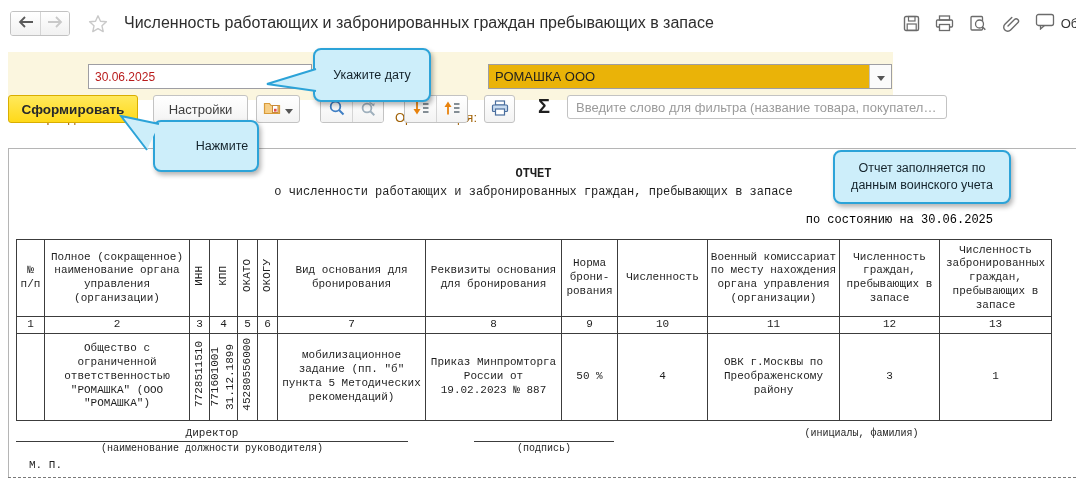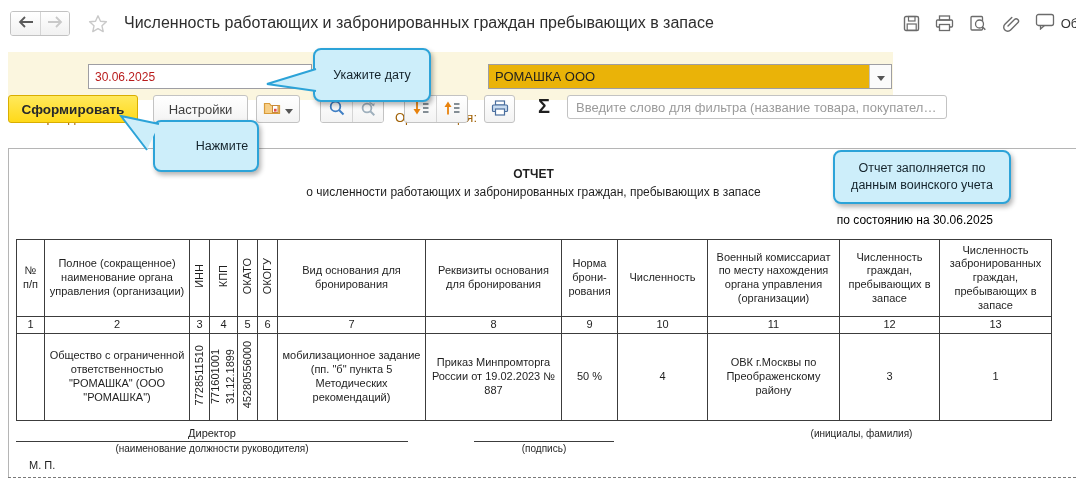--- a/index.html
+++ b/index.html
@@ -36,21 +36,21 @@
   .btn-variants { width:44px; margin-left:8px; gap:4px; }
   .btn-group { display:flex; margin-left:20px; border:1px solid #c3c3c3; border-radius:3px; overflow:hidden; }
   .btn-group .gbtn { width:31px; height:26px; border:none; background:linear-gradient(#ffffff,#f3f3f3); display:flex; align-items:center; justify-content:center; cursor:pointer; }
   .btn-group .gbtn + .gbtn { border-left:1px solid #d5d5d5; }
   .btn-print { width:31px; margin-left:16px; }
   .btn-send { width:110px; margin-left:14px; }
   .sigma { margin-left:16px; width:26px; text-align:center; font-size:20px; font-weight:700; color:#1f1f1f; cursor:pointer; }
   .filter-input { margin-left:10px; width:380px; height:24px; border:1px solid #c3c3c3; border-radius:3px; font-size:13px; font-family:"Liberation Sans",sans-serif; padding:0 8px; color:#1f1f1f; }
   .filter-input::placeholder { color:#9b9b9b; }
   
-  .report { position:absolute; left:8px; top:148px; width:1068px; height:329px; background:#fff; border-top:1px solid #b5b5b5; border-left:1px solid #b5b5b5; }
+  .report { position:absolute; left:8px; top:148px; width:1068px; height:329px; background:#fff; border-top:1px solid #b5b5b5; border-left:1px solid #b5b5b5;font-family:Liberation Mono, monospace; }
   .rep-title { position:absolute; left:7px; top:18px; width:1035px; text-align:center; font-size:12px; font-weight:700; color:#1f1f1f; }
   .rep-subtitle { position:absolute; left:7px; top:36px; width:1035px; text-align:center; font-size:12px; color:#1f1f1f; }
   .rep-asof { position:absolute; left:7px; top:64px; width:1035px; text-align:right; padding-right:58px; font-size:12px; color:#000000; }
   table.rep { position:absolute; left:7px; top:90px; width:1035px; border-collapse:collapse; table-layout:fixed; }
   table.rep th, table.rep td { border:1px solid #3c3c3c; font-size:11px; font-weight:400; color:#1f1f1f; text-align:center; vertical-align:middle; padding:1px 2px; line-height:1.25; }
   tr.hdr { height:77px; }
   tr.nums { height:16px; }
   tr.data { height:87px; }
   .vtext { display:inline-block; writing-mode:vertical-rl; transform:rotate(180deg); white-space:nowrap; }
   .vpair { display:flex; justify-content:center; align-items:center; gap:1px; }

